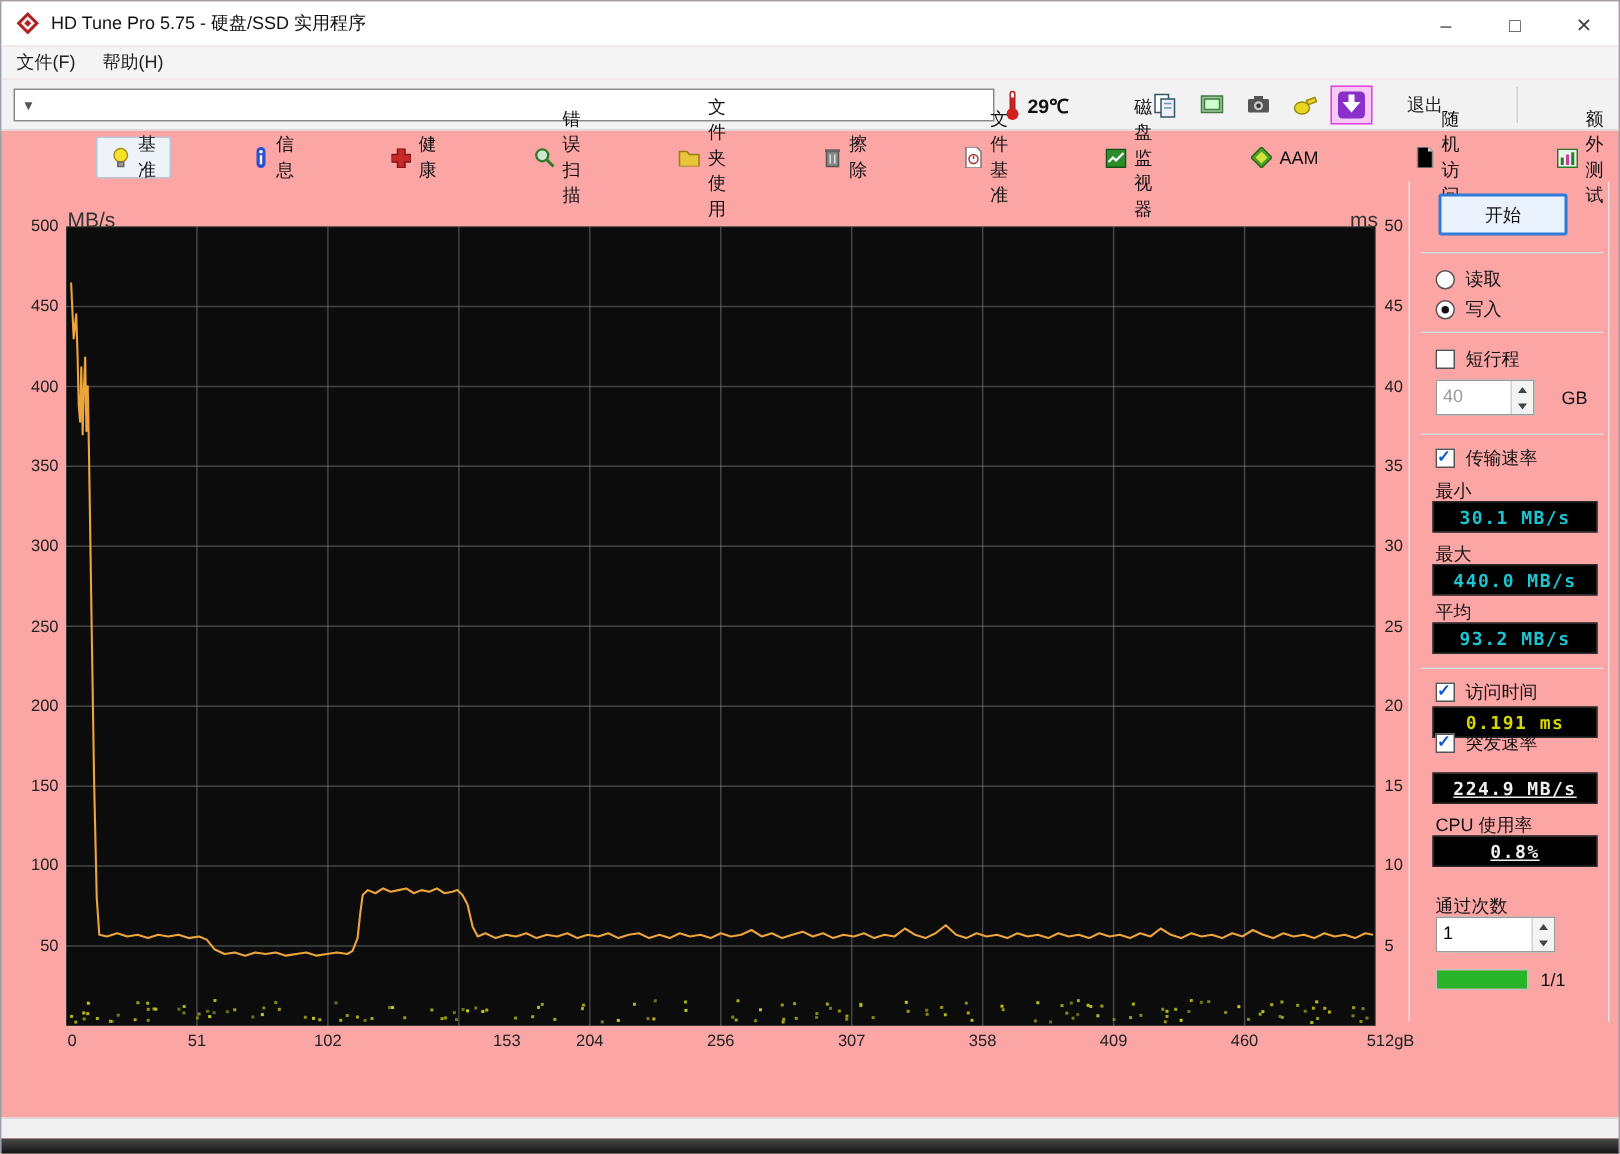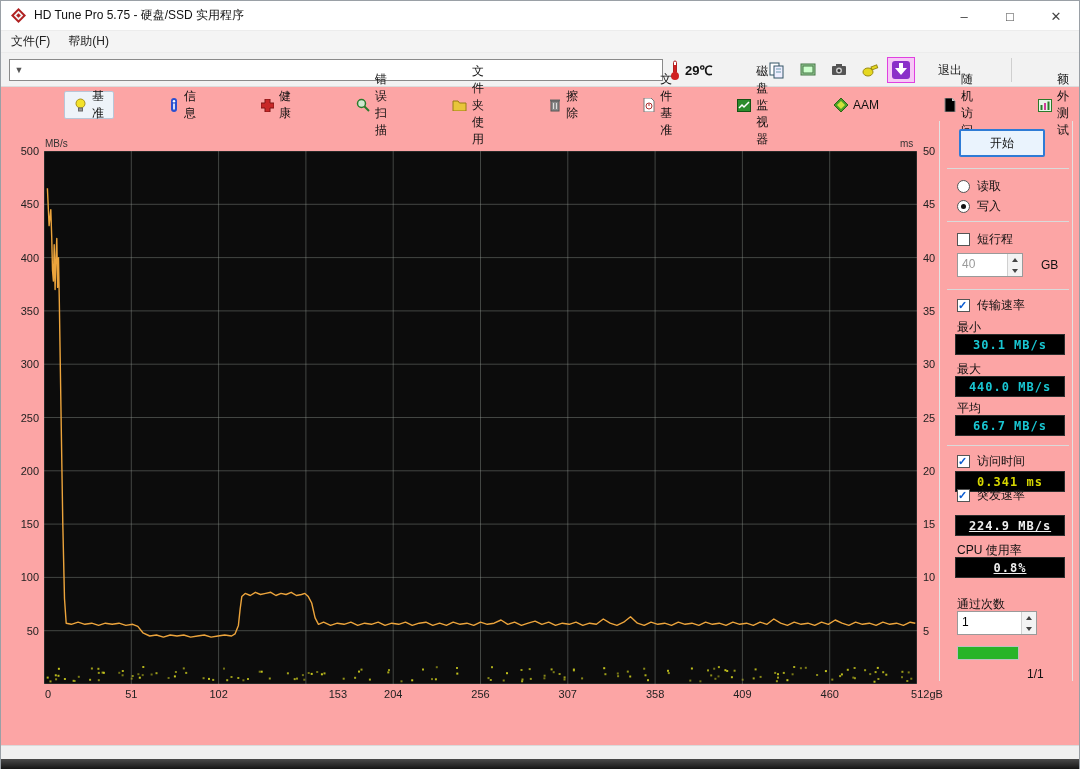--- a/index.html
+++ b/index.html
@@ -36,21 +36,21 @@
   .exitbtn { position:absolute; left:920px; top:4px; width:58px; height:26px; display:flex; align-items:center; justify-content:center; color:#222; }
   .tsep { position:absolute; left:1010px; top:5px; width:1px; height:24px; background:#cfcfcf; }
 
   
   .tabbar { position:absolute; left:24px; top:90px; height:28px; display:flex; gap:6px; }
   .tab { display:flex; align-items:center; gap:5px; padding:3px 9px; color:#111; border:1px solid transparent; border-radius:2px;margin-left:39px; }
   .tab.active { border:1px solid #b8c6d8; background:#eef3f9; }
   .tab svg { display:block; }
 
   
-  .unit-label { position:absolute; font-size:10px; color:#333; }
+  .unit-label { position:absolute; font-size:14px; color:#333; }
   #plot { position:absolute; left:43px; top:150px; width:873px; height:533px; background:#0c0c0c; }
   .ytickL { position:absolute; width:36px; text-align:right; font-size:11px; color:#222; }
   .ytickR { position:absolute; left:922px; width:30px; text-align:left; font-size:11px; color:#222; }
   .xtick  { position:absolute; top:687px; transform:translateX(-50%); font-size:11px; color:#222; }
 
   
   .vsep { position:absolute; left:938px; top:120px; width:1px; height:560px; background:#e3e3e3; }
   .vsep2 { position:absolute; left:1071px; top:120px; width:1px; height:560px; background:#e3e3e3; }
   .hsep { position:absolute; left:946px; width:122px; height:1px; background:#dadada; }
   .startbtn { position:absolute; left:958px; top:128px; width:86px; height:28px; background:#eaf3fd;
@@ -67,21 +67,21 @@
   .spin .arrows div { flex:1; display:flex; align-items:center; justify-content:center; background:#f3f3f3; }
   .tri-up { width:0; height:0; border-left:3px solid transparent; border-right:3px solid transparent; border-bottom:4px solid #444; }
   .tri-dn { width:0; height:0; border-left:3px solid transparent; border-right:3px solid transparent; border-top:4px solid #444; }
   .plabel { position:absolute; left:956px; color:#111; }
   .lcd { position:absolute; left:954px; width:110px; height:21px; background:#000; border:1px solid #2c2c2c;
     display:flex; align-items:center; justify-content:center; font-family:"DejaVu Sans Mono", monospace;
     font-weight:bold; font-size:12px; letter-spacing:1px; }
   .lcd.cyan { color:#19c6d2; } .lcd.yellow { color:#d6d600; } .lcd.white { color:#efefef;text-decoration:underline; }
   .progress { position:absolute; left:956px; top:645px; width:62px; height:14px; border:1px solid #bfbfbf; background:#fff; }
   .progress .fill { height:100%; background:#28b428; }
-  .ptext { position:absolute; left:1026px; top:666px; color:#111; }
+  .ptext { position:absolute; left:1026px; top:645px; color:#111; }
 
   
   .statusbar { position:absolute; left:0; top:744px; width:100%; height:14px; background:#f0f0f0; border-top:1px solid #dadada; }
   .bottomstrip { position:absolute; left:0; top:758px; width:100%; height:11px; background:linear-gradient(#4a4a4a,#101010); }
 </style>
 </head>
 <body>
 
 <div id="app">
 
@@ -510,28 +510,28 @@
 
   <div class="ctl-row" style="top:296px">
     <span class="chk on"></span>
     <span>传输速率</span>
   </div>
   <div class="plabel" style="top:318px">最小</div>
   <div class="lcd cyan" style="top:333px">30.1 MB/s</div>
   <div class="plabel" style="top:360px">最大</div>
   <div class="lcd cyan" style="top:375px">440.0 MB/s</div>
   <div class="plabel" style="top:399px">平均</div>
-  <div class="lcd cyan" style="top:414px">66.7 MB/s</div>
+  <div class="lcd cyan" style="top:414px">93.2 MB/s</div>
   <div class="hsep" style="top:444px"></div>
 
   <div class="ctl-row" style="top:452px">
     <span class="chk on"></span>
     <span>访问时间</span>
   </div>
-  <div class="lcd yellow" style="top:470px">0.341 ms</div>
+  <div class="lcd yellow" style="top:470px">0.191 ms</div>
 
   <div class="ctl-row" style="top:486px">
     <span class="chk on"></span>
     <span>突发速率</span>
   </div>
   <div class="lcd white" style="top:514px">224.9 MB/s</div>
 
   <div class="plabel" style="top:541px">CPU 使用率</div>
   <div class="lcd white" style="top:556px">0.8%</div>
 

